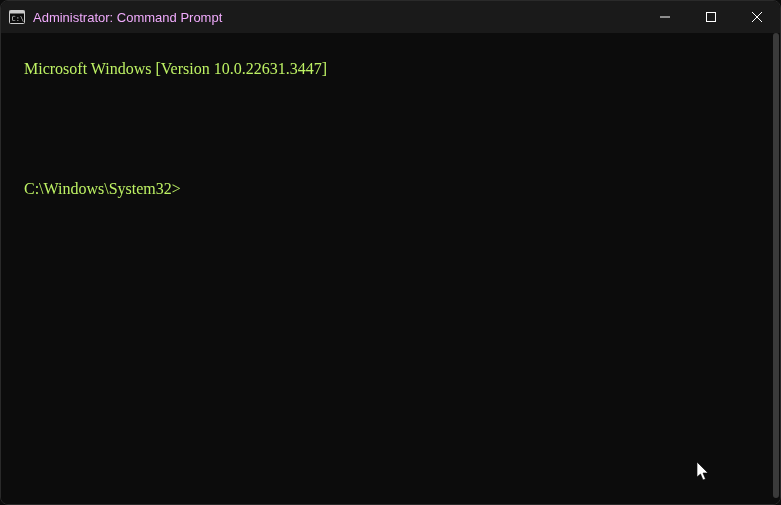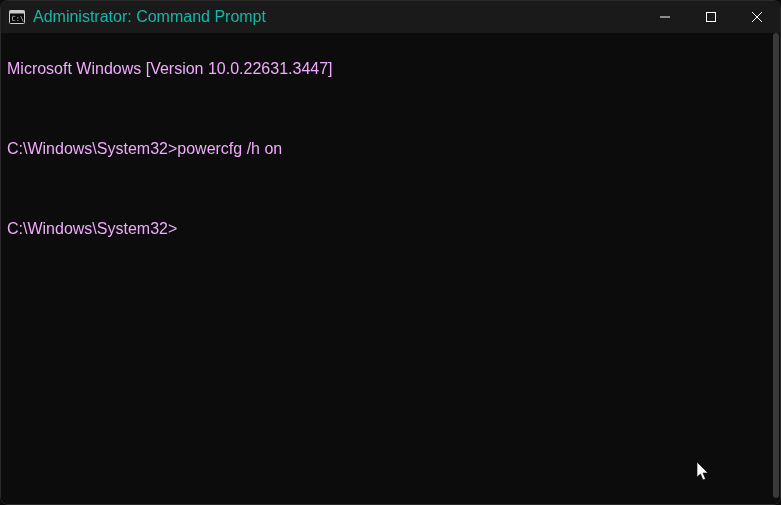--- a/index.html
+++ b/index.html
@@ -35,22 +35,22 @@
       height: 16px;
       display: flex;
       align-items: center;
       justify-content: center;
     }
     .app-icon svg {
       width: 16px;
       height: 16px;
     }
     .title-text {
-      color: #14b8a6;
-      font-size: 16px;
+      color: #f0abfc;
+      font-size: 13px;
       font-weight: 400;
     }
     .window-controls {
       display: flex;
       height: 100%;
     }
     .win-btn {
       width: 46px;
       height: 32px;
       display: flex;
@@ -61,25 +61,25 @@
     }
     .win-btn svg {
       width: 10px;
       height: 10px;
       stroke: #ffffff;
       stroke-width: 1;
       fill: none;
     }
     .terminal-body {
       background: #0c0c0c;
-      color: #f0abfc;
-      font-family: Liberation Sans, sans-serif;
+      color: #bef264;
+      font-family: Liberation Serif, serif;
       font-size: 16px;
       line-height: 1.25;
-      padding: 6px 6px;
+      padding: 6px 23px;
       height: calc(505px - 32px);
       white-space: pre;
       position: relative;
     }
     .terminal-line {
       min-height: 20px;
     }
     .scrollbar {
       position: absolute;
       right: 1px;
@@ -138,21 +138,20 @@
           <line x1="0" y1="0" x2="10" y2="10"></line>
           <line x1="10" y1="0" x2="0" y2="10"></line>
         </svg>
     </div>
   </div>
 </div>
 
 <div class="terminal-body">
 <div class="terminal-line">Microsoft Windows [Version 10.0.22631.3447]</div>
 <div class="terminal-line"></div>
-<div class="terminal-line"><span>C:\Windows\System32&gt;</span><span>powercfg /h on</span></div>
 <div class="terminal-line"></div>
 <div class="terminal-line"><span>C:\Windows\System32&gt;</span></div>
 </div>
 
 <div class="scrollbar">
   <div class="scrollbar-thumb"></div>
 </div>
 
 <div class="cursor-arrow">
   <svg viewBox="0 0 14 20">

